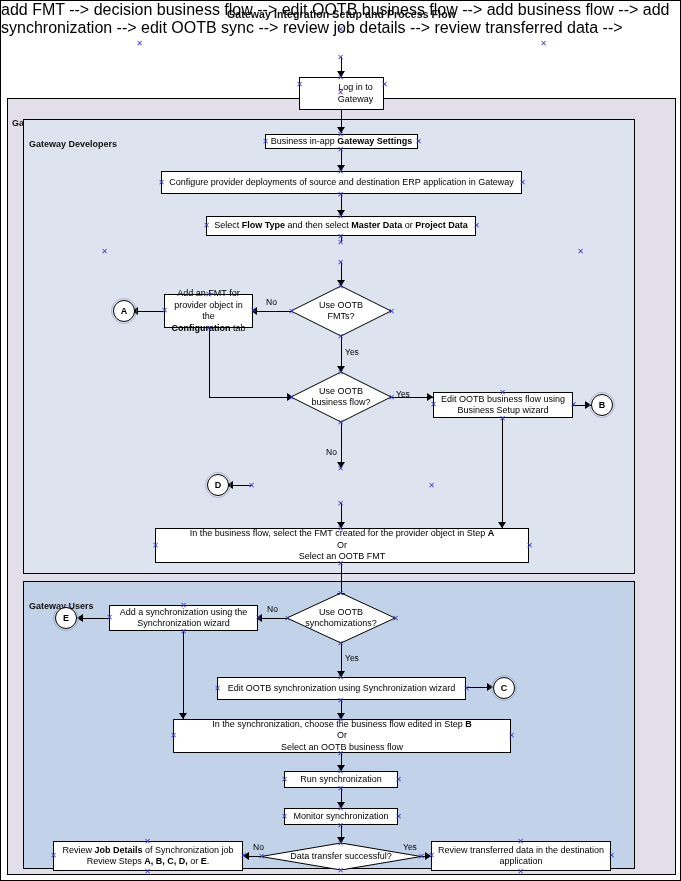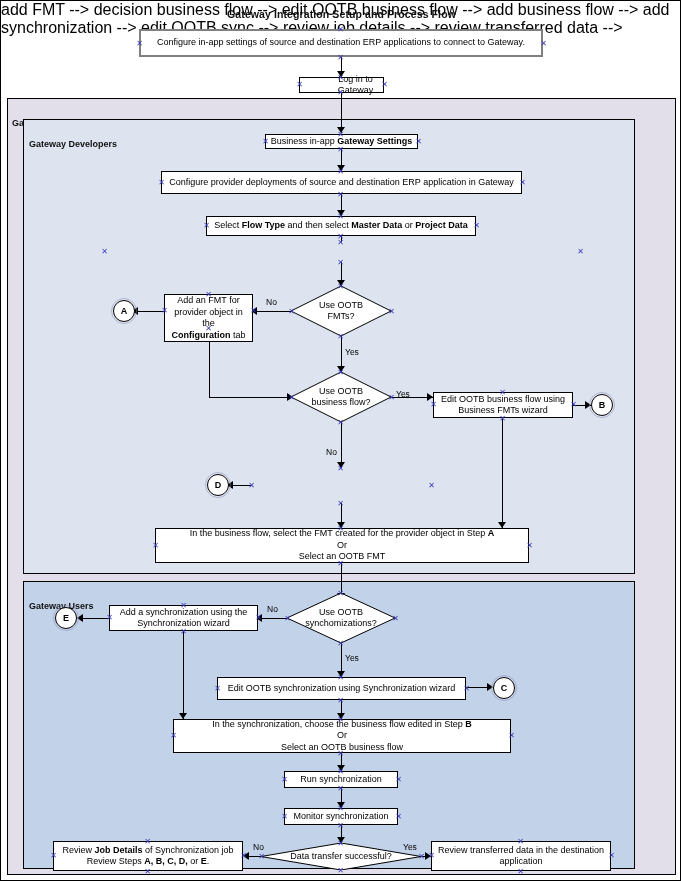--- a/index.html
+++ b/index.html
@@ -269,30 +269,27 @@
   <div class="elabel onlane" style="left:251px;top:841px;">No</div>
 
    review transferred data --&gt;
   <div class="ln lnh" style="left:396px;top:855px;width:34px;"></div>
   <div class="arrow arrow-r" style="left:424px;top:851px;"></div>
   <div class="elabel onlane" style="left:401px;top:841px;">Yes</div>
 
   
 
   
-  <div class="node thick" style="left:138px;top:28px;width:404px;height:28px;">
-    <span>Configure in-app settings of source and destination ERP applications to connect to Gateway.</span>
-  </div>
   <span class="xm" style="left:336px;top:25px;"></span>
   <span class="xm" style="left:336px;top:53px;"></span>
   <span class="xm" style="left:135px;top:39px;"></span>
   <span class="xm" style="left:539px;top:39px;"></span>
 
   
-  <div class="node" style="left:298px;top:76px;width:85px;height:16px;padding-left:32px;">
+  <div class="node" style="left:298px;top:76px;width:85px;height:33px;padding-left:32px;">
     <span>Log in to Gateway</span>
   </div>
   <span class="xm" style="left:336px;top:73px;"></span>
   <span class="xm" style="left:336px;top:88px;"></span>
   <span class="xm" style="left:295px;top:80px;"></span>
   <span class="xm" style="left:380px;top:80px;"></span>
 
   
   <div class="node" style="left:264px;top:133px;width:153px;height:15px;">
     <span><span>Business in-app </span><b>Gateway Settings</b></span>
@@ -337,21 +334,21 @@
         <span>FMTs?</span>
       </span>
     </div>
   </div>
   <span class="xm" style="left:336px;top:282px;"></span>
   <span class="xm" style="left:336px;top:332px;"></span>
   <span class="xm" style="left:287px;top:307px;"></span>
   <span class="xm" style="left:387px;top:307px;"></span>
 
   
-  <div class="node" style="left:163px;top:293px;width:89px;height:48px;">
+  <div class="node" style="left:163px;top:293px;width:89px;height:34px;">
     <span style="display:block;">
       <span>Add an FMT for</span><br>
       <span>provider object in the</span><br>
       <b>Configuration</b><span> tab</span>
     </span>
   </div>
   <span class="xm" style="left:204px;top:290px;"></span>
   <span class="xm" style="left:204px;top:324px;"></span>
   <span class="xm" style="left:160px;top:306px;"></span>
   <span class="xm" style="left:249px;top:306px;"></span>
@@ -375,21 +372,21 @@
   </div>
   <span class="xm" style="left:336px;top:368px;"></span>
   <span class="xm" style="left:336px;top:418px;"></span>
   <span class="xm" style="left:287px;top:393px;"></span>
   <span class="xm" style="left:387px;top:393px;"></span>
 
   
   <div class="node" style="left:432px;top:391px;width:140px;height:26px;">
     <span>
       <span>Edit OOTB business flow using</span><br>
-      <span>Business FMTs wizard</span>
+      <span>Business Setup wizard</span>
     </span>
   </div>
   <span class="xm" style="left:498px;top:388px;"></span>
   <span class="xm" style="left:498px;top:414px;"></span>
   <span class="xm" style="left:429px;top:400px;"></span>
   <span class="xm" style="left:569px;top:400px;"></span>
 
   
   <div class="conn" style="left:590px;top:393px;">
     <span>B</span>

